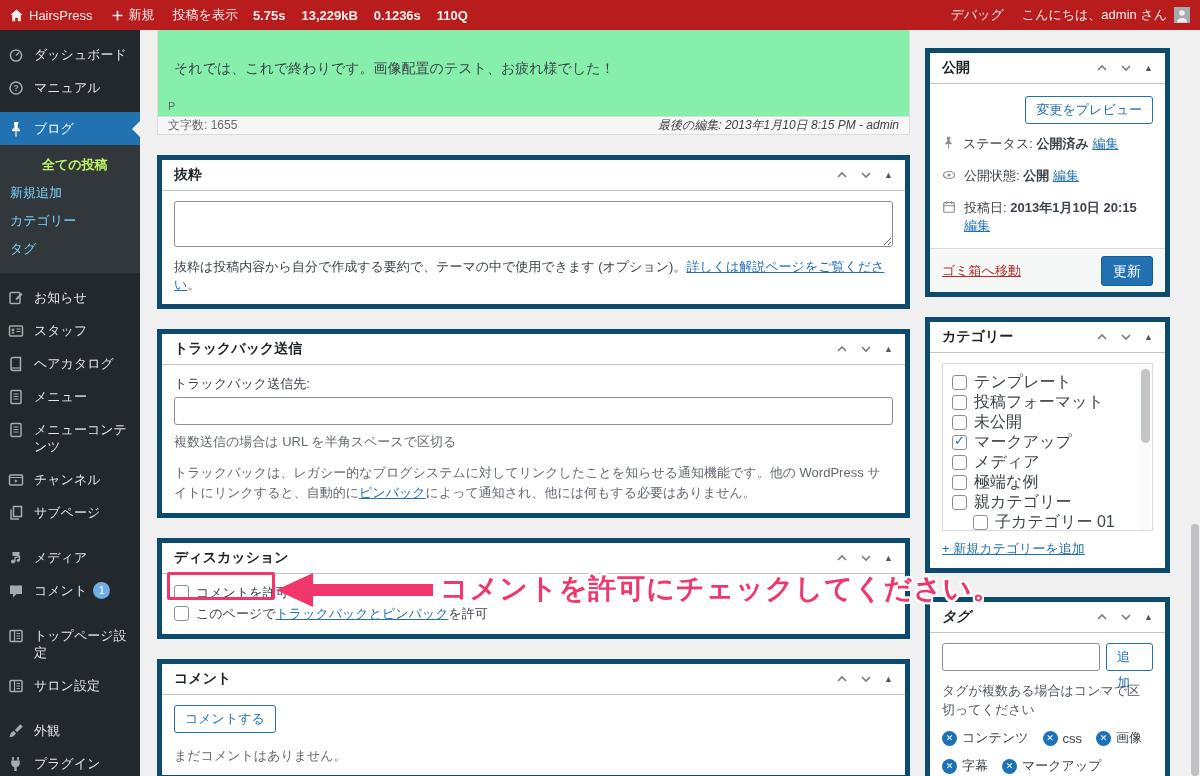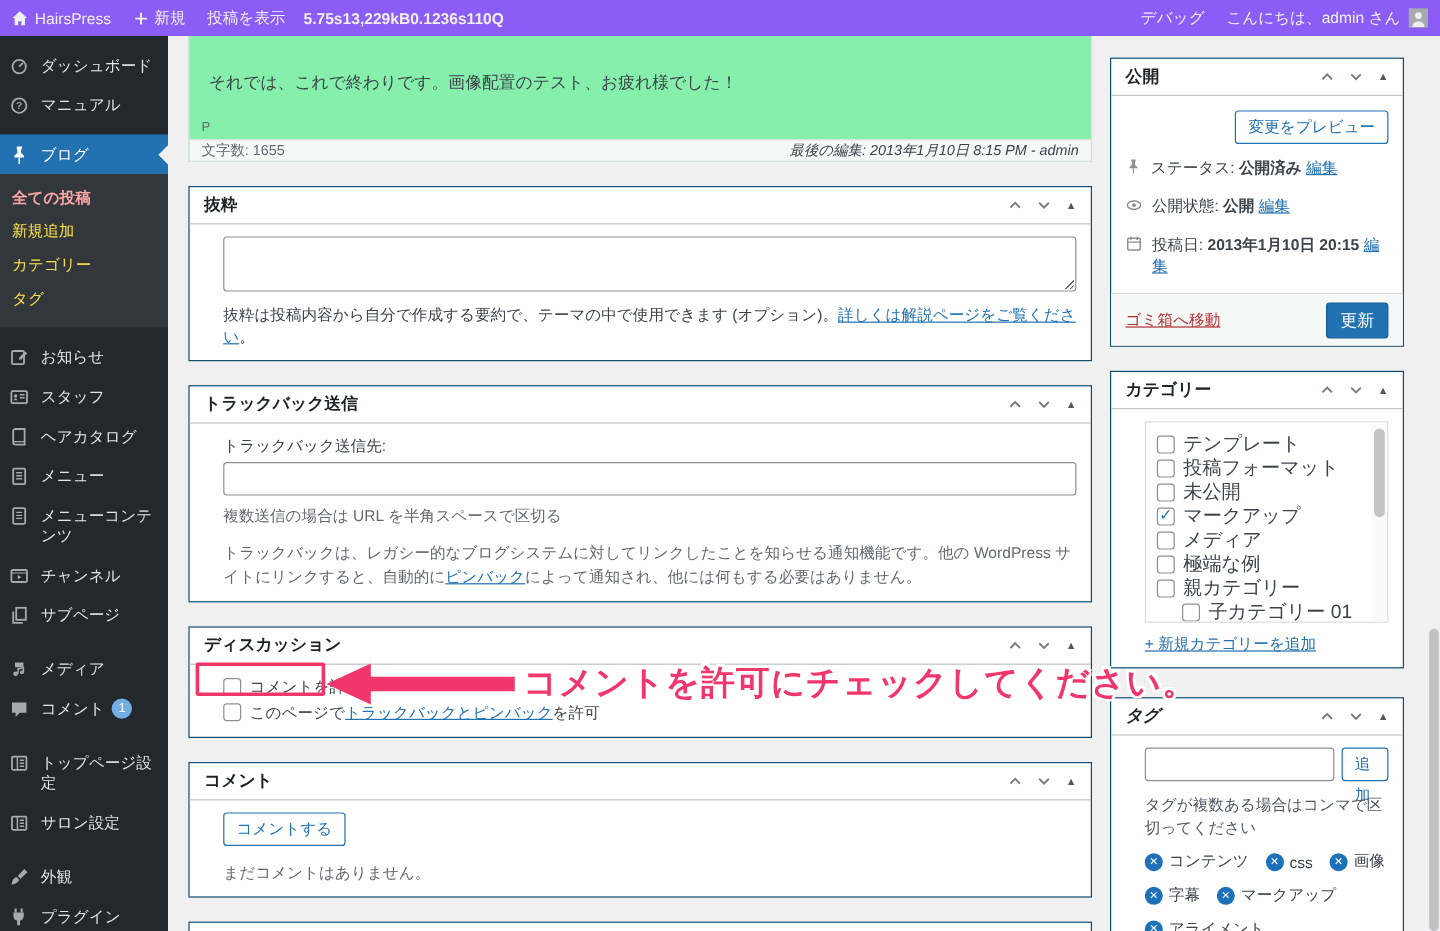--- a/index.html
+++ b/index.html
@@ -2,67 +2,67 @@
 <html><head>
 <meta charset="utf-8">
 <style>
   * { margin:0; padding:0; box-sizing:border-box; }
   html,body { width:1200px; height:776px; overflow:hidden; background:#f0f0f1;
     font-family:"Liberation Sans","DejaVu Sans",sans-serif; }
   svg { display:block; }
 
   
   #adminbar { position:absolute; left:0; top:0; width:1200px; height:30px;
-    background:#8b5cf6; color:#f0f0f1; display:flex; align-items:center;
+    background:#b91c1c; color:#f0f0f1; display:flex; align-items:center;
     font-size:13px; z-index:50;justify-content:space-between; }
   .ab-item { display:flex; align-items:center; gap:5px; padding:0 9px; height:30px; }
-  .ab-stats { display:flex; font-weight:600; padding:0 6px; }
+  .ab-stats { display:flex; gap:16px; font-weight:600; padding:0 6px; }
   .ab-right { margin-left:auto; display:flex; align-items:center; }
   .ab-avatar { width:16px; height:16px; background:#a7aaad; margin-left:7px; margin-right:10px; }
 
   
   #sidebar { position:absolute; left:0; top:30px; width:140px; height:746px;
     background:#23282d; color:#eeeeee; font-size:13px; }
   .mi { display:flex; align-items:flex-start; padding:8px 6px 8px 8px; line-height:17px; cursor:pointer; }
   .mi .ico { width:18px; margin-right:8px; color:#a7aaad; flex:none; padding-top:1px; }
   .mi .lbl { color:#e2e4e7; }
   .mi.gap-s { margin-top:8px; }
   .mi.gap-m { margin-top:12px; }
   .mi.active { background:#2271b1; position:relative; }
   .mi.active .ico, .mi.active .lbl { color:#fff; }
   .mi.active::after { content:""; position:absolute; right:0; top:50%; margin-top:-8px;
     border-top:8px solid transparent; border-bottom:8px solid transparent;
     border-right:8px solid #f0f0f1; }
   .submenu { background:#32373c; padding:6px 0 10px; }
-  .smi { padding:5px 10px; color:#fde047; cursor:pointer; }
-  .smi.current { color:#fca5a5; font-weight:bold; }
+  .smi { padding:5px 10px; color:#7dd3fc; cursor:pointer; }
+  .smi.current { color:#bef264; font-weight:bold;margin-left:32px; }
   .badge { display:inline-block; min-width:17px; height:17px; border-radius:9px;
     background:#72aee6; color:#fff; font-size:11px; line-height:17px; text-align:center;
     margin-left:6px; }
 
   
   #main { position:absolute; left:157px; top:30px; width:753px; }
   #rightcol { position:absolute; left:925px; top:48px; width:245px; }
 
   
   .editor-box { background:#86efac; border:1px solid #dcdcde; border-top:none; }
   .editor-content { height:69px; padding:30px 16px 0; font-size:14px; color:#3c434a; }
   .editor-path { height:17px; padding:1px 10px; font-size:11px; color:#646970; }
   .editor-status { height:18px; background:#f6f7f7; border-top:1px solid #dcdcde;
     display:flex; justify-content:space-between; align-items:center; padding:0 10px;
     font-size:12px; color:#646970; }
 
   
-  .panel { background:#fff; border:1px solid #0c4a6e; margin-top:20px; }
+  .panel { background:#fff; border:5px solid #0c4a6e; margin-top:20px; }
   .panel-h { display:flex; align-items:center; padding:0 12px; height:31px;
     border-bottom:1px solid #c3c4c7; }
   .panel-h .t { font-weight:bold; font-size:14px; color:#1d2327; }
   .ph-ctrls { margin-left:auto; display:flex; align-items:center; gap:12px; color:#787c82; }
   .ph-ctrls .tri { font-size:9px; color:#50575e; cursor:pointer; }
-  .panel-b { padding:10px 12px; font-size:13px; color:#3c434a;margin-left:16px; }
+  .panel-b { padding:10px 12px; font-size:13px; color:#3c434a; }
   a.blu { color:#2271b1; text-decoration:underline; cursor:pointer; }
   a.red { color:#b32d2e; text-decoration:underline; cursor:pointer; }
   .hint { color:#646970; }
 
   textarea.excerpt { width:100%; height:46px; border:1px solid #8c8f94; border-radius:3px;
     resize:vertical; font-family:inherit; }
   .help { margin-top:8px; font-size:13px; color:#3c434a; }
 
   input.txt { width:100%; height:28px; border:1px solid #8c8f94; border-radius:3px; padding:0 6px;
     font-family:inherit; font-size:13px; }

